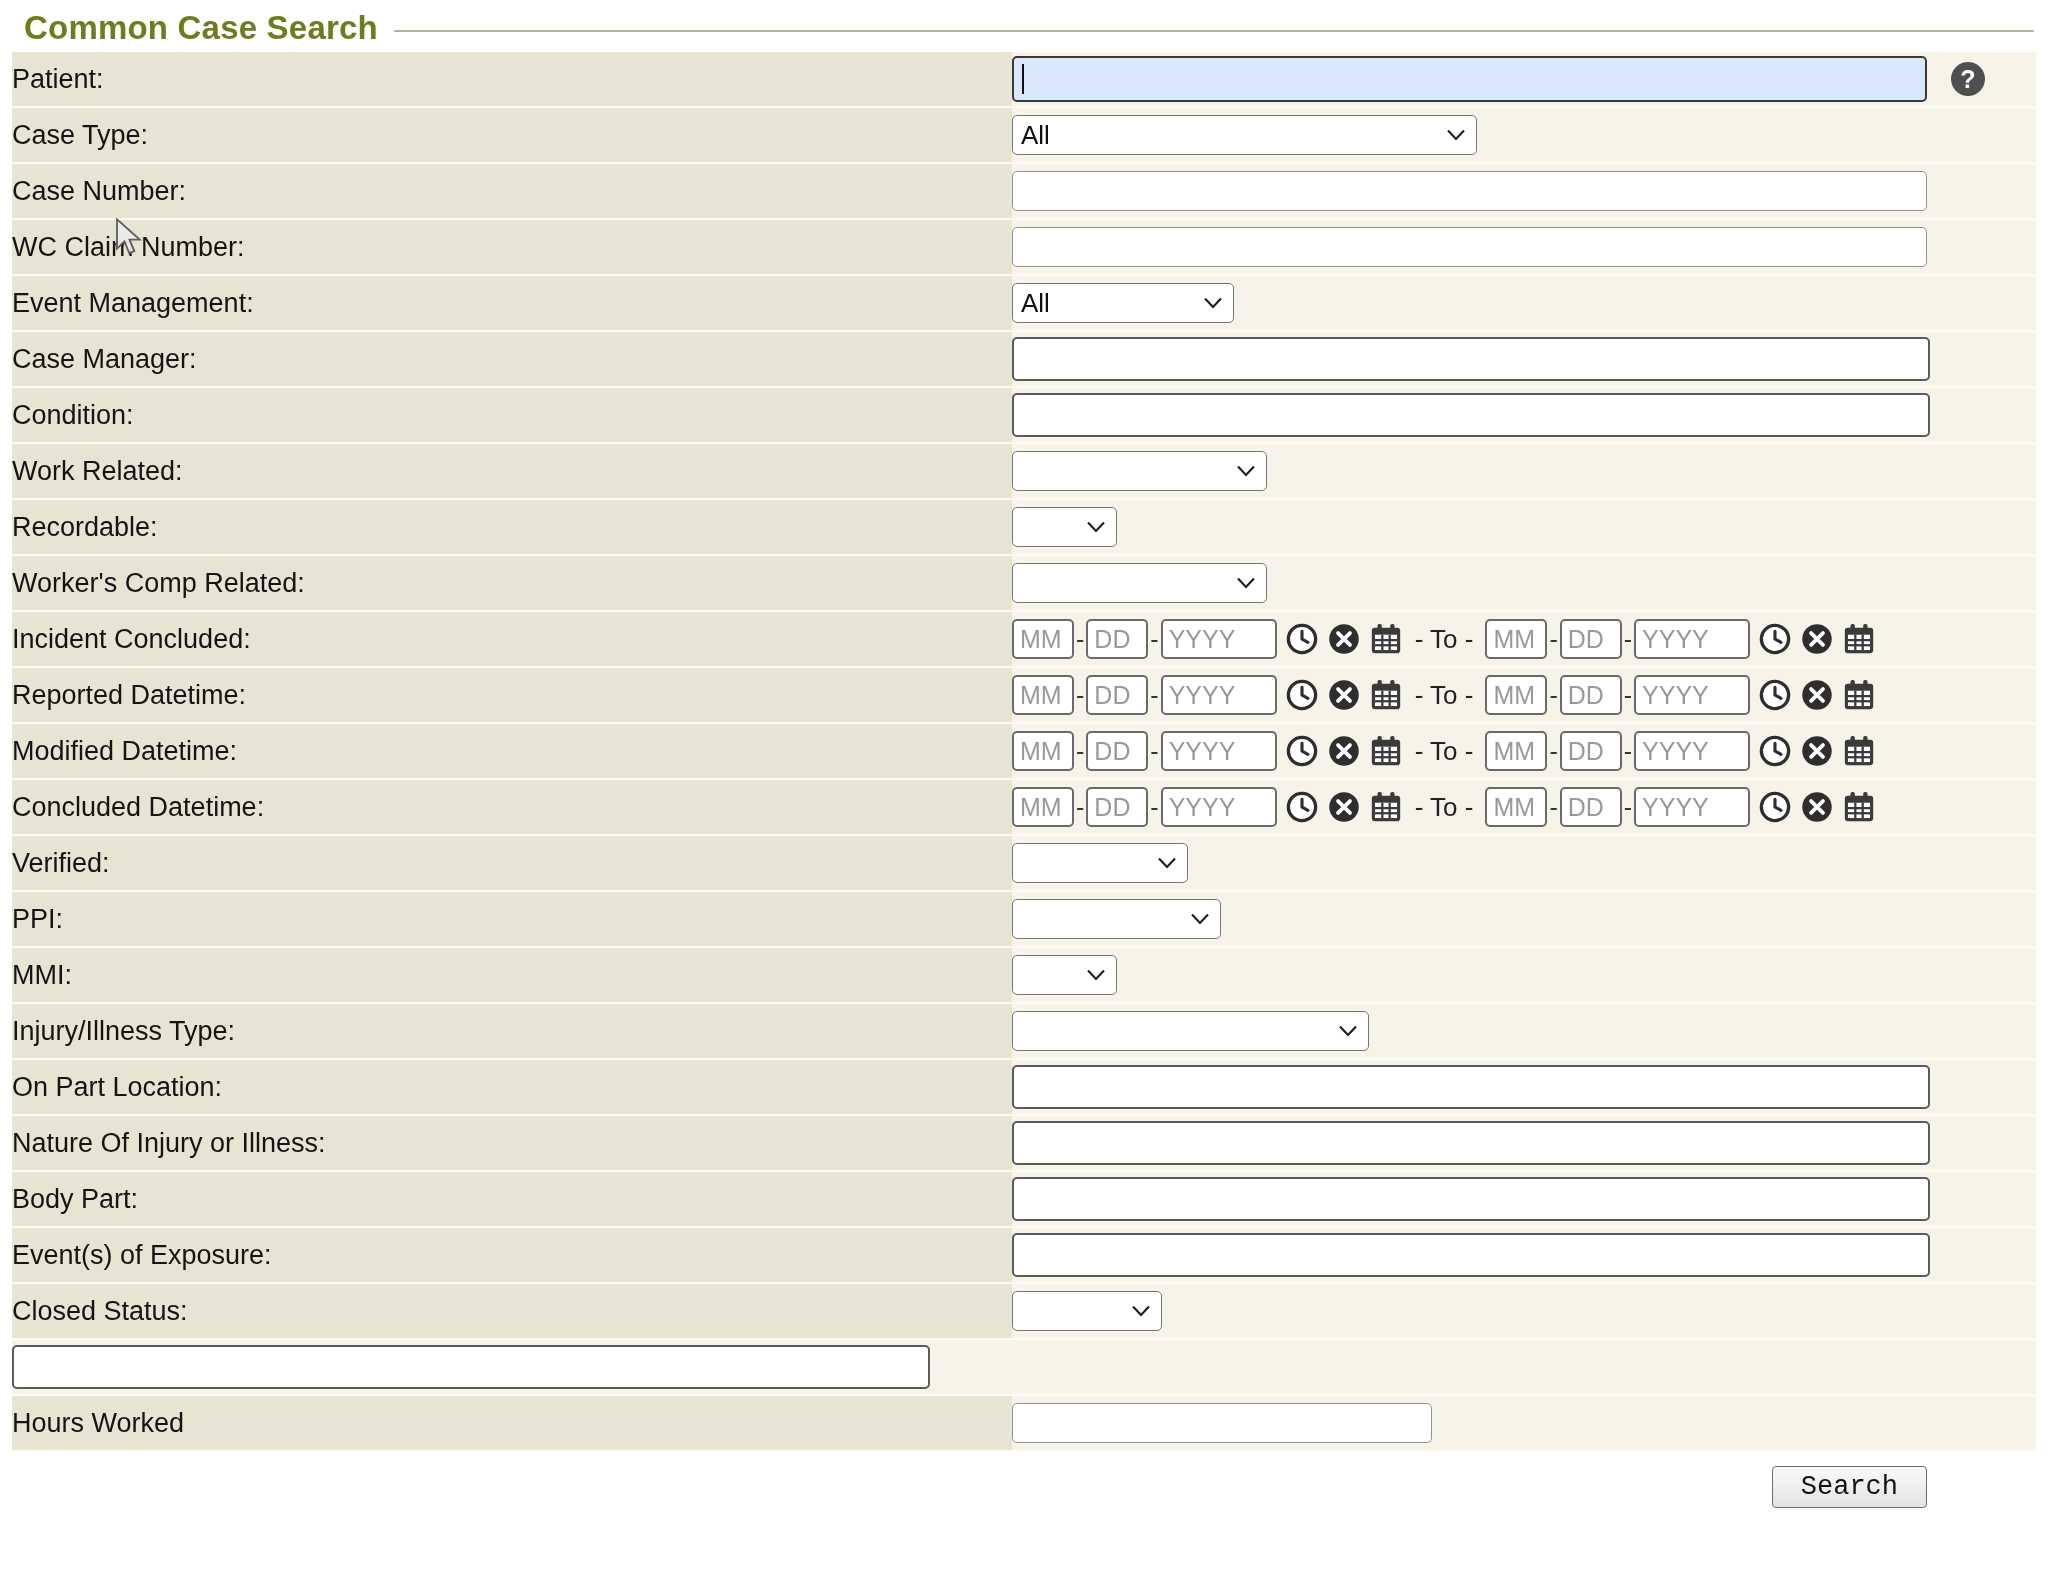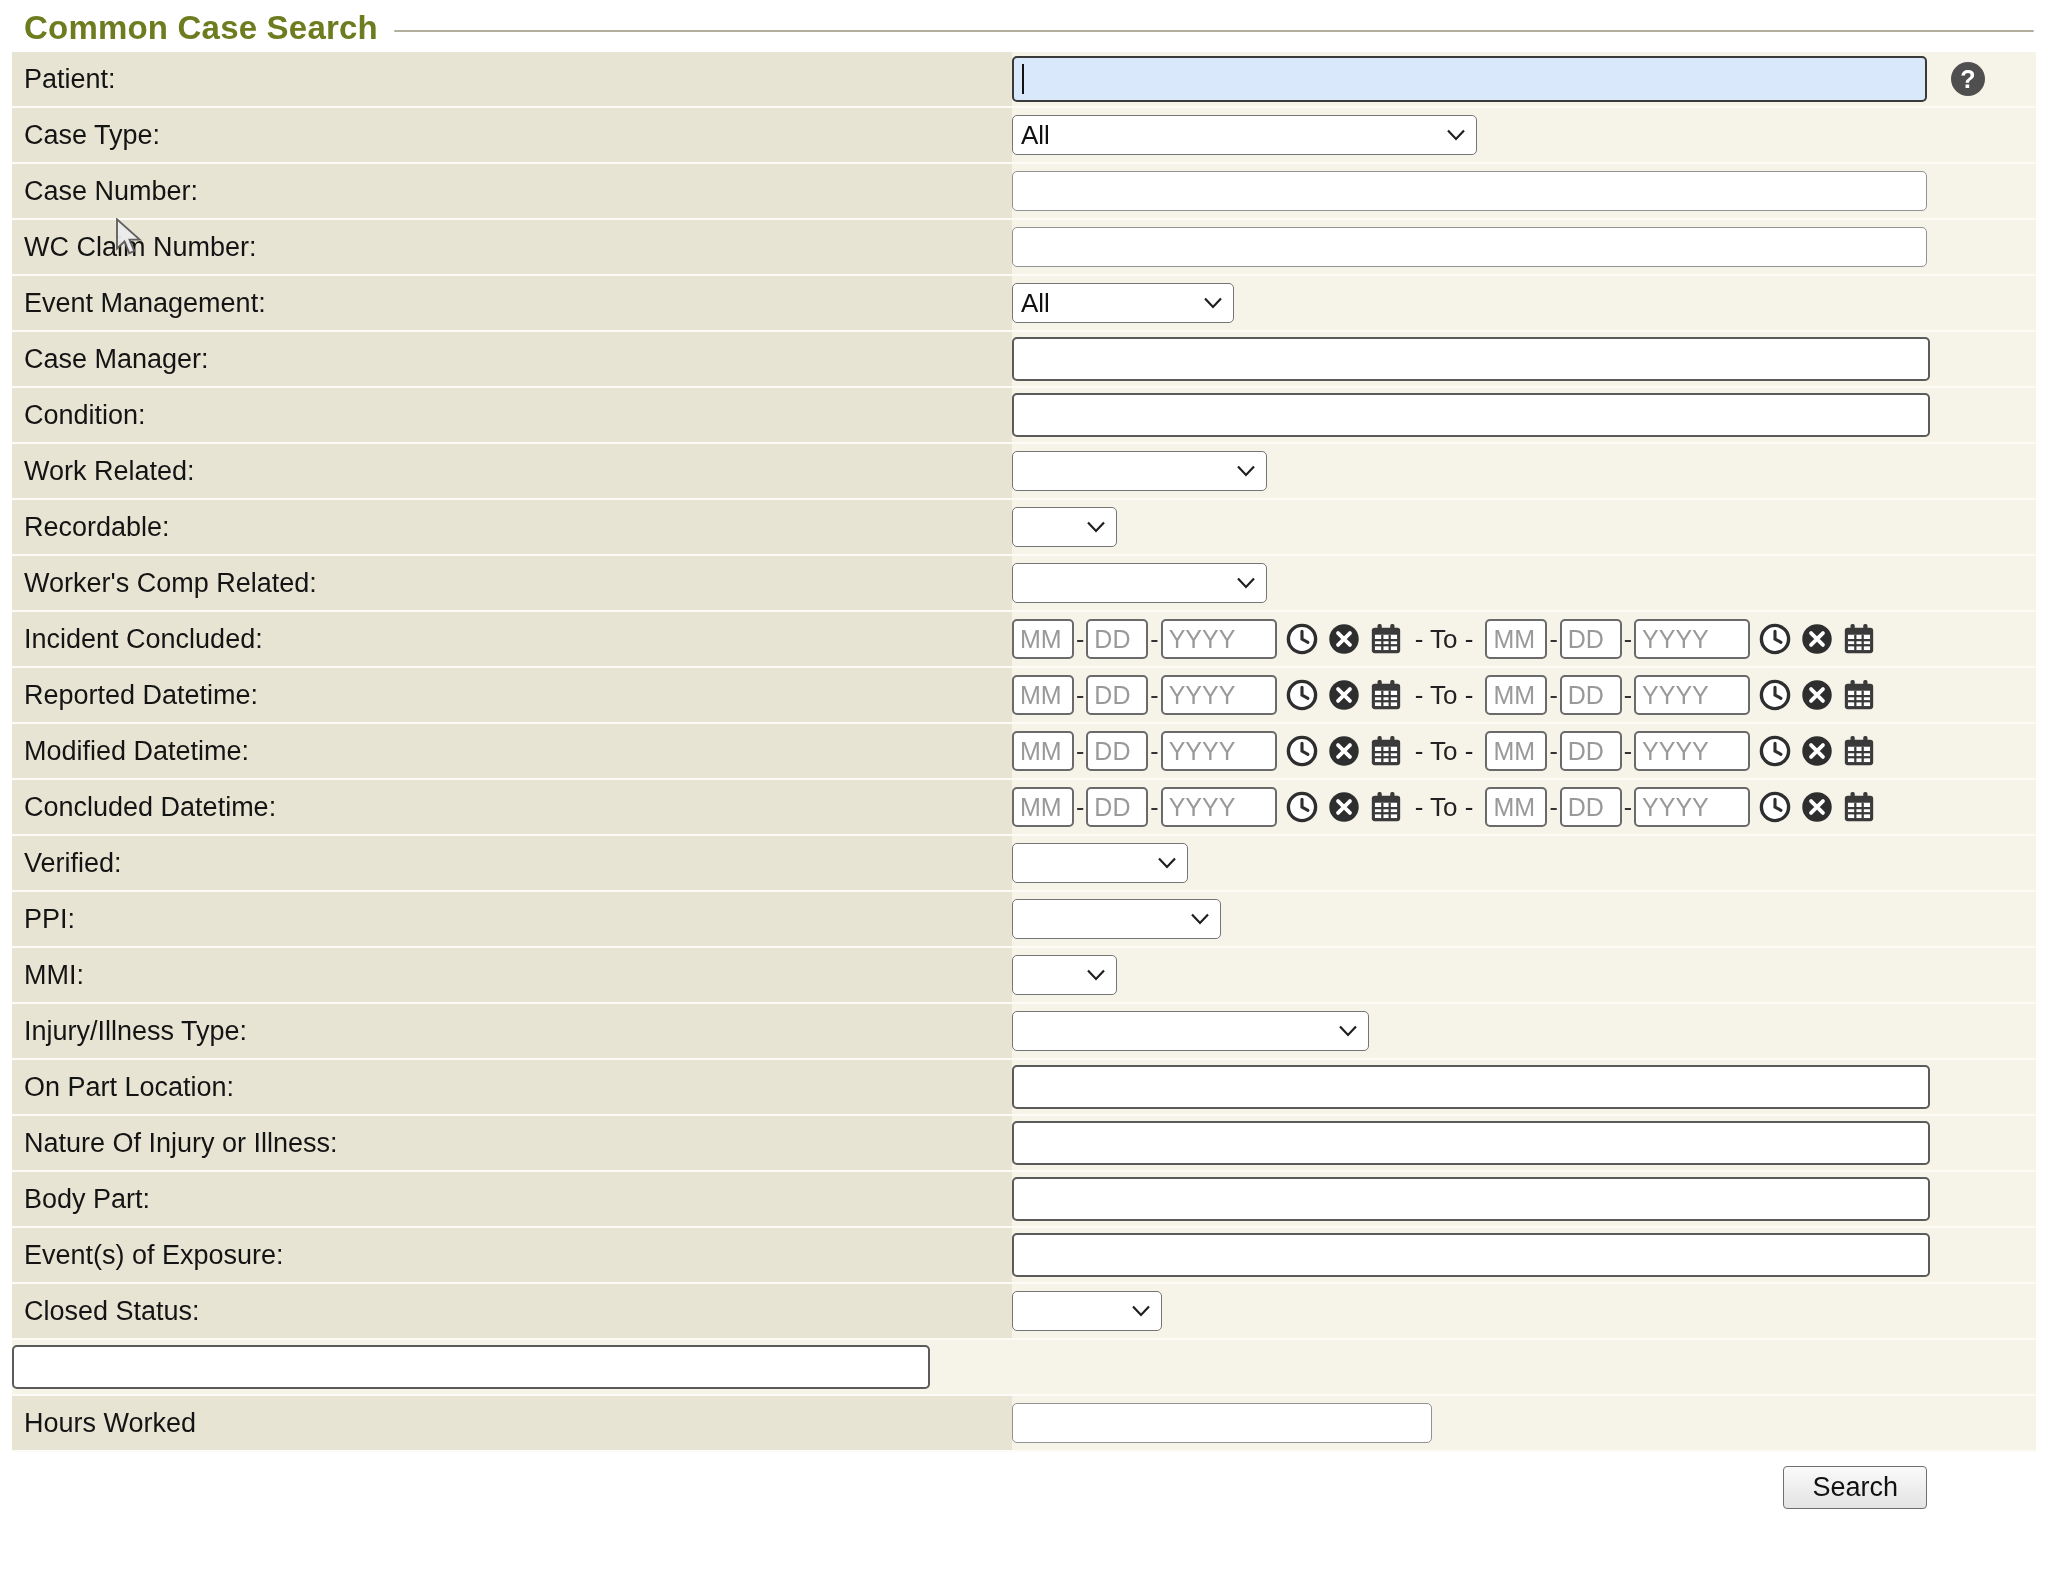--- a/index.html
+++ b/index.html
@@ -9,21 +9,21 @@
 
   
   .header { display:flex; align-items:center; padding:10px 14px 6px 24px; height:52px; }
   .title { color:#6e7c1f; font-size:33px; font-weight:bold; white-space:nowrap; letter-spacing:0.2px; }
   .legend-line { flex:1; height:2px; background:#b3af9f; margin-left:16px; margin-top:6px; border-radius:1px; }
 
   
   .form { margin:0 12px; }
   .row { display:flex; height:56px; border-bottom:2px solid #fcfbf5; }
   .row-label { width:1000px; background:#e8e4d4; display:flex; align-items:center;
-               padding-left:12px; font-size:27px; color:#141414; }
+               font-size:27px; color:#141414; }
   .row-input { flex:1; background:#f6f3e8; display:flex; align-items:center; position:relative; }
 
   
   .input-text { height:40px; background:#fff; border:1px solid #929292; border-radius:5px;
                 font-size:26px; padding:0 10px; font-family:inherit; color:#111; outline:none; }
   .input-text.thick { border:2px solid #5b5b5b; height:44px; }
   .input-text.focused { background:#d9e8fb; border:2px solid #3a3a3a; height:46px; }
   .caret { position:absolute; left:10px; top:50%; transform:translateY(-50%);
            width:2px; height:30px; background:#111; }
   .inwrap { position:relative; display:inline-flex; align-items:center; }
@@ -48,21 +48,21 @@
   .icon-btn { width:34px; height:34px; margin-left:8px; display:inline-flex; cursor:pointer; }
   .icon-btn svg { width:34px; height:34px; }
 
   
   .help { width:34px; height:34px; border-radius:50%; background:#4f4f4f; color:#fff;
           font-size:25px; font-weight:bold; display:flex; align-items:center; justify-content:center;
           margin-left:24px; cursor:pointer; }
 
   
   .footer { margin:14px 121px 0 12px; text-align:right; }
-  .search-btn { font-family:Liberation Sans, sans-serif; font-size:27px; color:#111; padding:5px 28px;
+  .search-btn { font-family:Liberation Mono, monospace; font-size:27px; color:#111; padding:5px 28px;
                 background:linear-gradient(#fafafa,#e3e3e3); border:1px solid #6f6f6f;
                 border-radius:4px; cursor:pointer; }
 
   
   .cursor { position:absolute; left:112px; top:218px; pointer-events:none; z-index:10; }
 </style>
 </head>
 <body>
 
 <div class="page">

